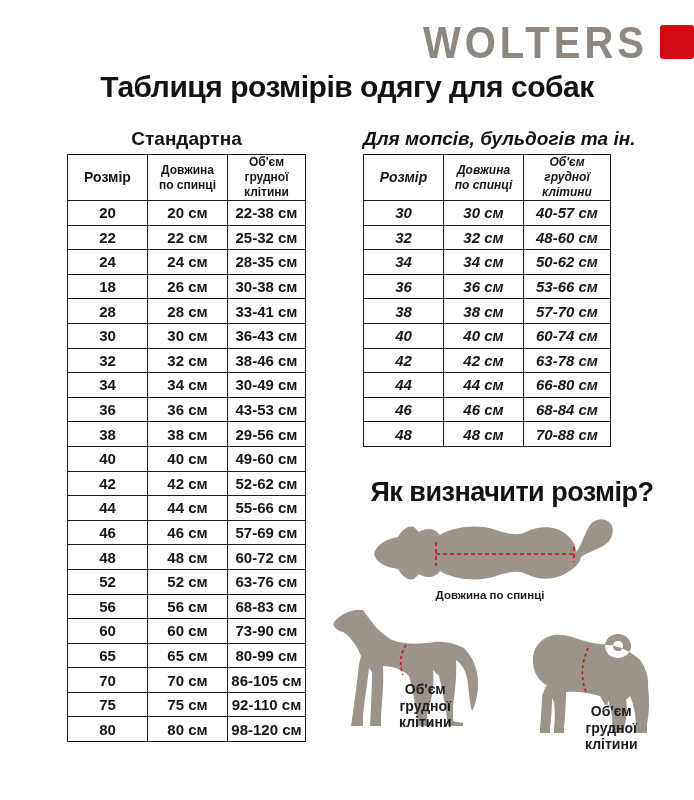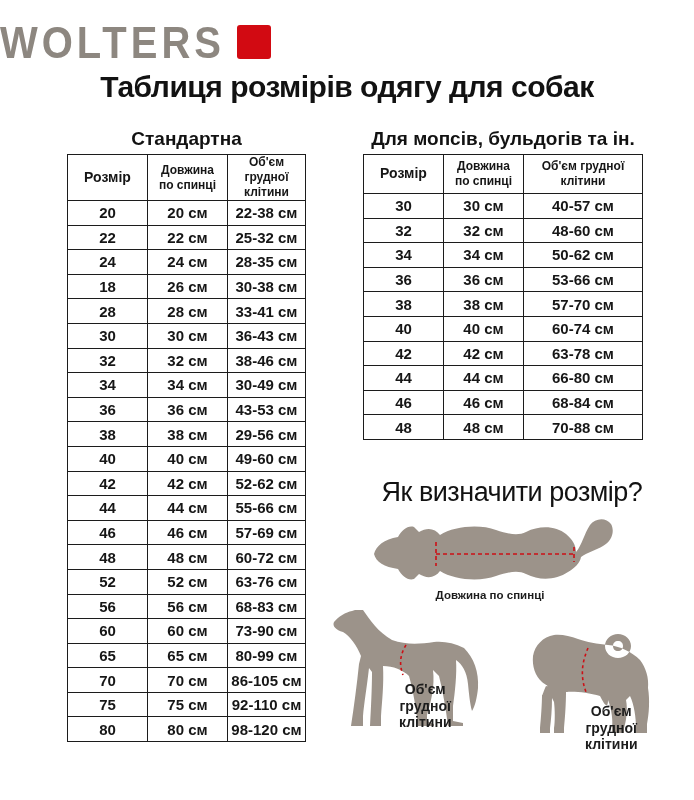--- a/index.html
+++ b/index.html
@@ -5,21 +5,21 @@
   * { margin:0; padding:0; box-sizing:border-box; }
   html,body { background:#ffffff; }
   body {
     width:694px; height:800px; position:relative; overflow:hidden;
     font-family:"Liberation Sans", sans-serif; color:#141414;
   }
 
   
   .logo-row {
     position:absolute; top:20px; left:0; width:100%;
-    display:flex; align-items:center; justify-content:flex-start; gap:12px;
+    display:flex; align-items:center; justify-content:flex-end; gap:12px;
     height:44px;
   }
   .logo-text {
     font-size:40px; font-weight:bold; letter-spacing:4px;
     transform:scaleY(1.12); transform-origin:center;
     color:#8d8780; white-space:nowrap;
   }
   .logo-square { width:34px; height:34px; border-radius:3px; background:#d20a12; }
 
   .page-title {
@@ -38,26 +38,26 @@
     border-collapse:collapse; width:100%; table-layout:fixed;
   }
   table.size-table th, table.size-table td {
     border:1.5px solid #1c1c1c; text-align:center; vertical-align:middle;
     font-weight:bold; color:#161616; padding:0;
   }
   table.size-table th { height:39px; font-size:12px; line-height:1.25; padding:0 6px; }
   table.size-table th:first-child { font-size:14px;text-align:center; }
   table.size-table td { height:24.6px; font-size:15px; }
   .wrap-std  { left:67px;  top:128px; width:239px; }
-  .wrap-pugs { left:363px; top:128px; width:280px; }
+  .wrap-pugs { left:363px; top:128px; width:248px;font-style:italic; }
 
   
   .guide-heading {
     position:absolute; left:330px; top:477px; width:364px;
-    text-align:center; font-size:27px; font-weight:normal; color:#121212;
+    text-align:center; font-size:27px; font-weight:bold; color:#121212;
     white-space:nowrap; letter-spacing:-0.5px;
   }
   .illu { position:absolute; }
   .illu svg { display:block; width:100%; height:100%; }
   .measure-label {
     position:absolute; font-weight:bold; color:#1c1c1c;
     font-size:11.5px; text-align:center;
   }
   .chest-label {
     position:absolute; font-weight:bold; color:#1c1c1c;

